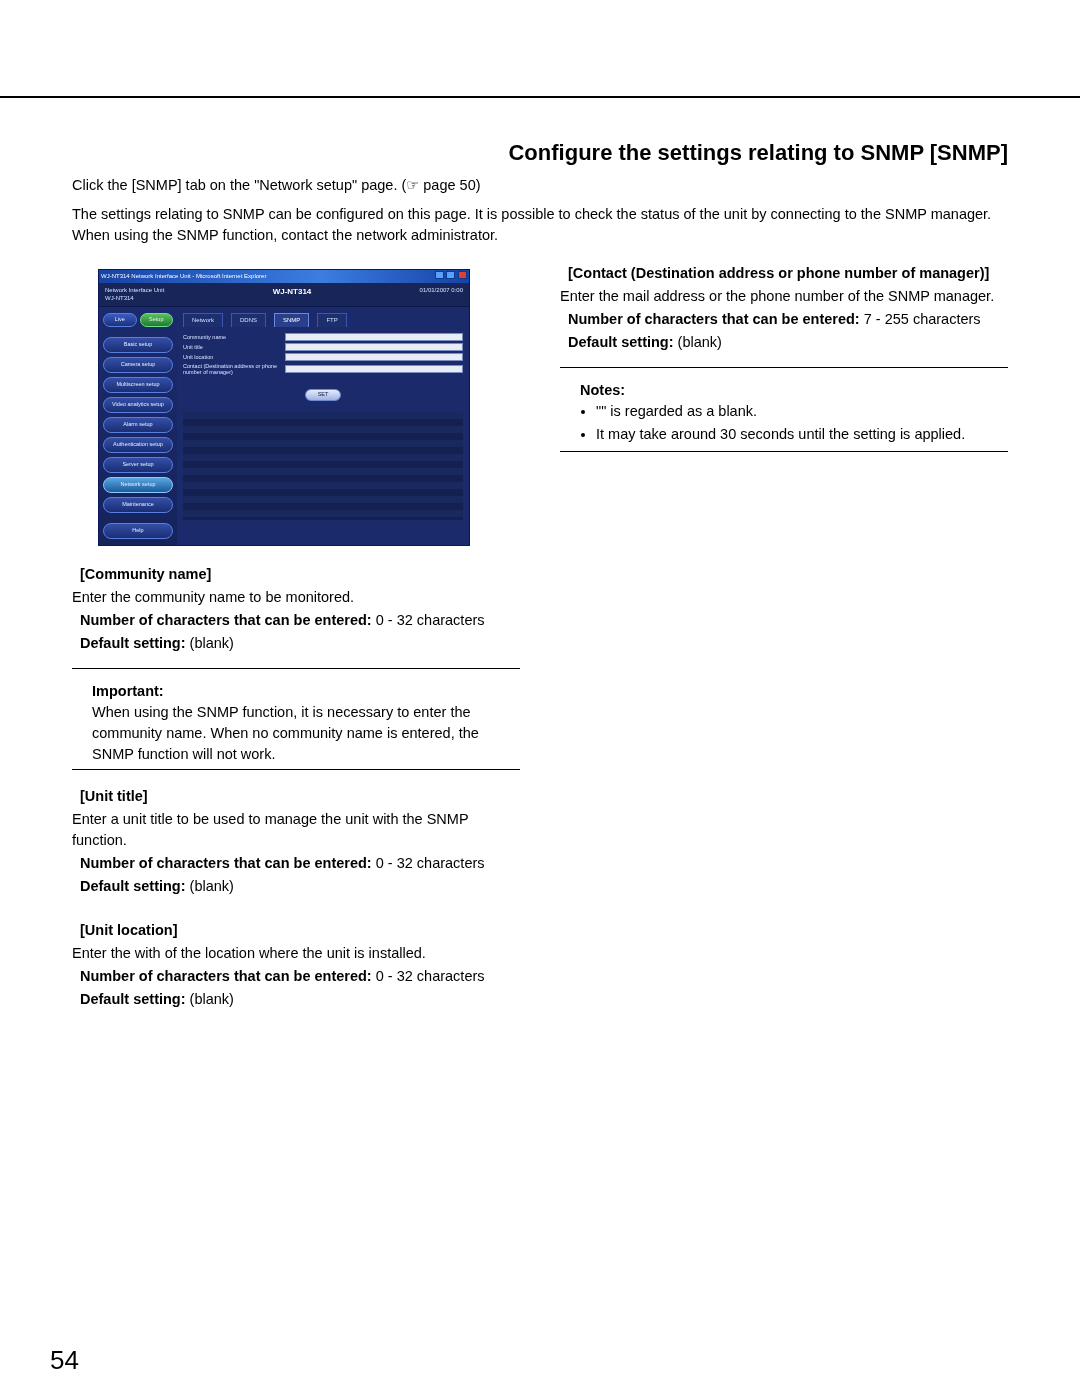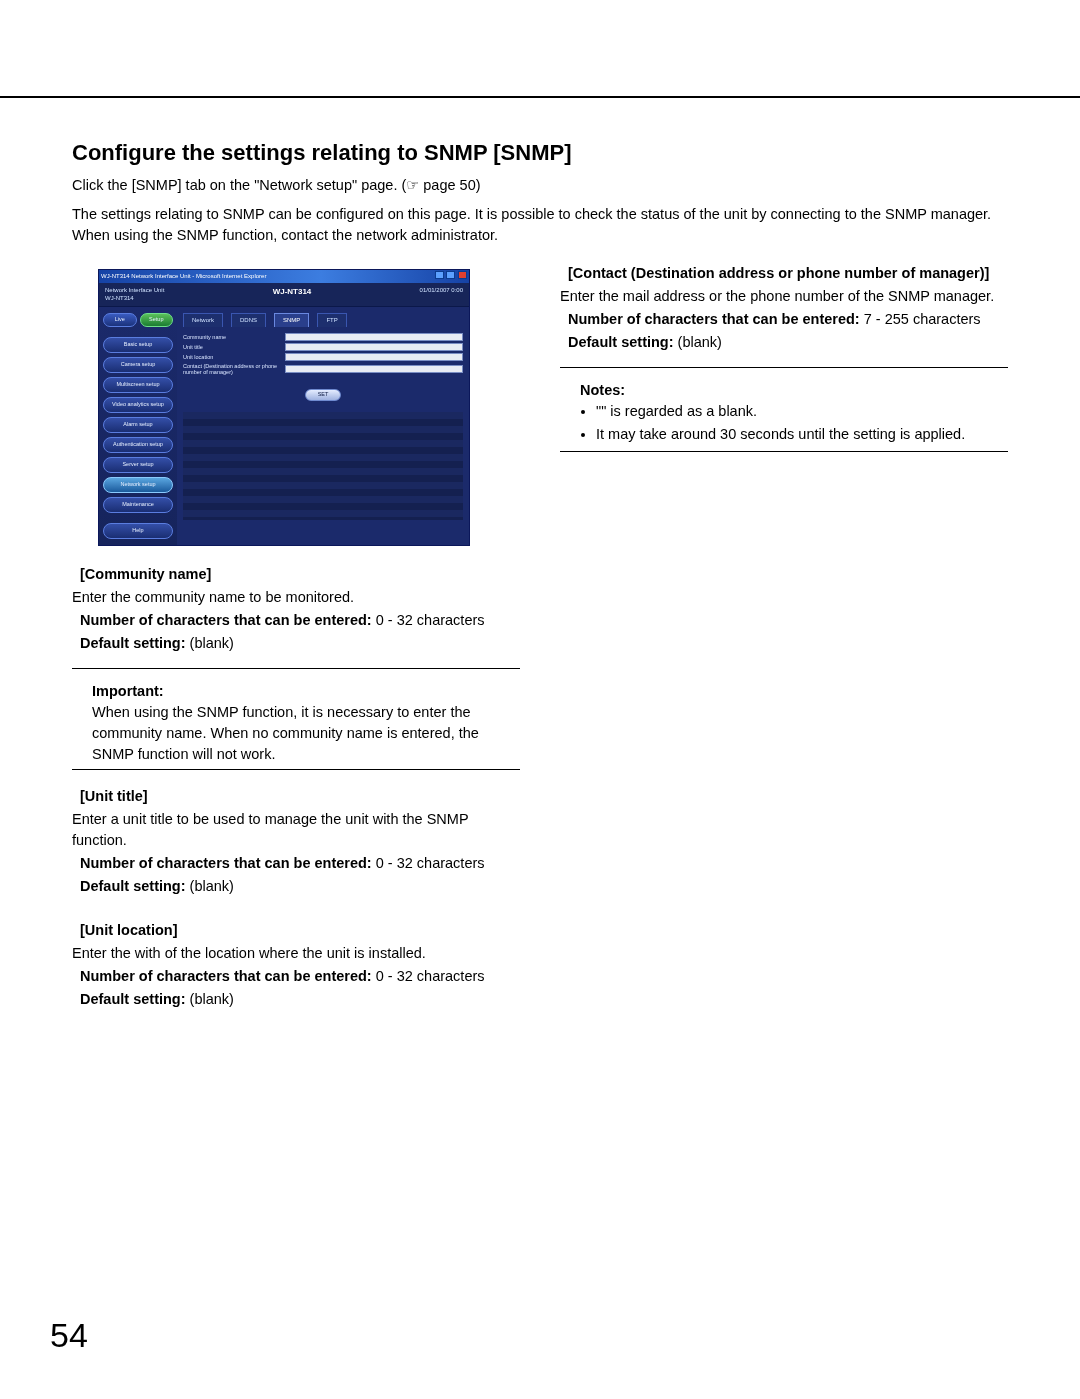--- a/index.html
+++ b/index.html
@@ -16,20 +16,21 @@
   }
   .top-rule {
     border-top: 2px solid #000;
     position: absolute;
     top: 96px; left: 0; right: 0;
   }
   h2.heading {
     font-size: 22px;
     font-weight: bold;
     margin: 0 0 8px 0;
+    text-align: right;
   }
   .intro { font-size: 14.5px; line-height: 1.4; margin: 9px 0; }
   .columns {
     display: flex;
     gap: 40px;
     margin-top: 18px;
   }
   .col { flex: 1 1 0; font-size: 14.5px; line-height: 1.45; }
   .col p { margin: 0 0 2px 0; }
   .label-head { font-weight: bold; padding-left: 8px; }
@@ -39,22 +40,22 @@
     padding: 4px 0 4px 0;
     margin: 14px 0 16px 0;
   }
   .note-box .note-title { font-weight: bold; padding-left: 20px; margin-top: 8px; }
   .note-box .note-body { padding-left: 20px; }
   .note-box ul { margin: 0; padding-left: 36px; }
   .note-box li { margin: 0 0 2px 0; }
   .page-number {
     position: absolute;
     left: 50px;
-    bottom: 44px;
-    font-size: 34px;
+    bottom: 23px;
+    font-size: 26px;
   }
   
   .screenshot {
     width: 372px;
     margin: 6px 0 18px 26px;
     font-family: Verdana, Arial, sans-serif;
     border: 1px solid #0b175a;
     background: #1b2a6b;
   }
   .shot-titlebar {

